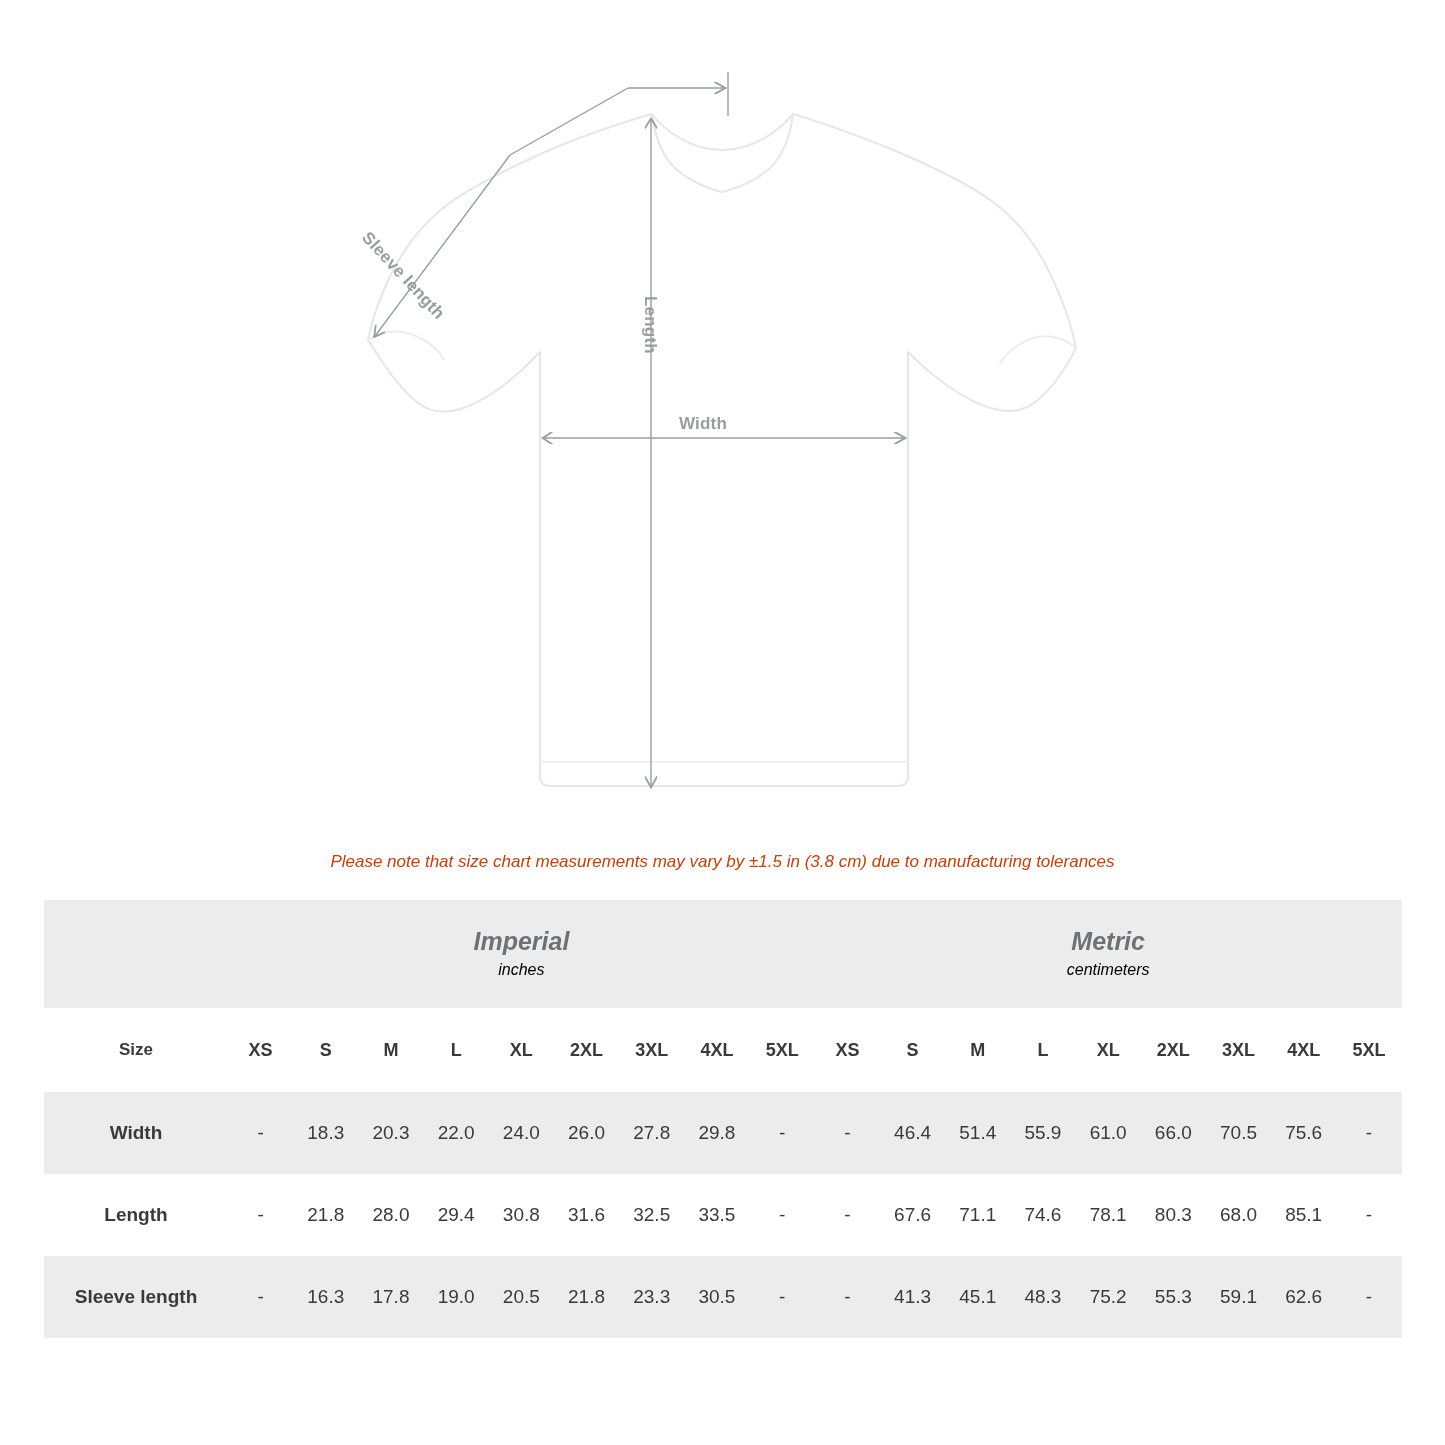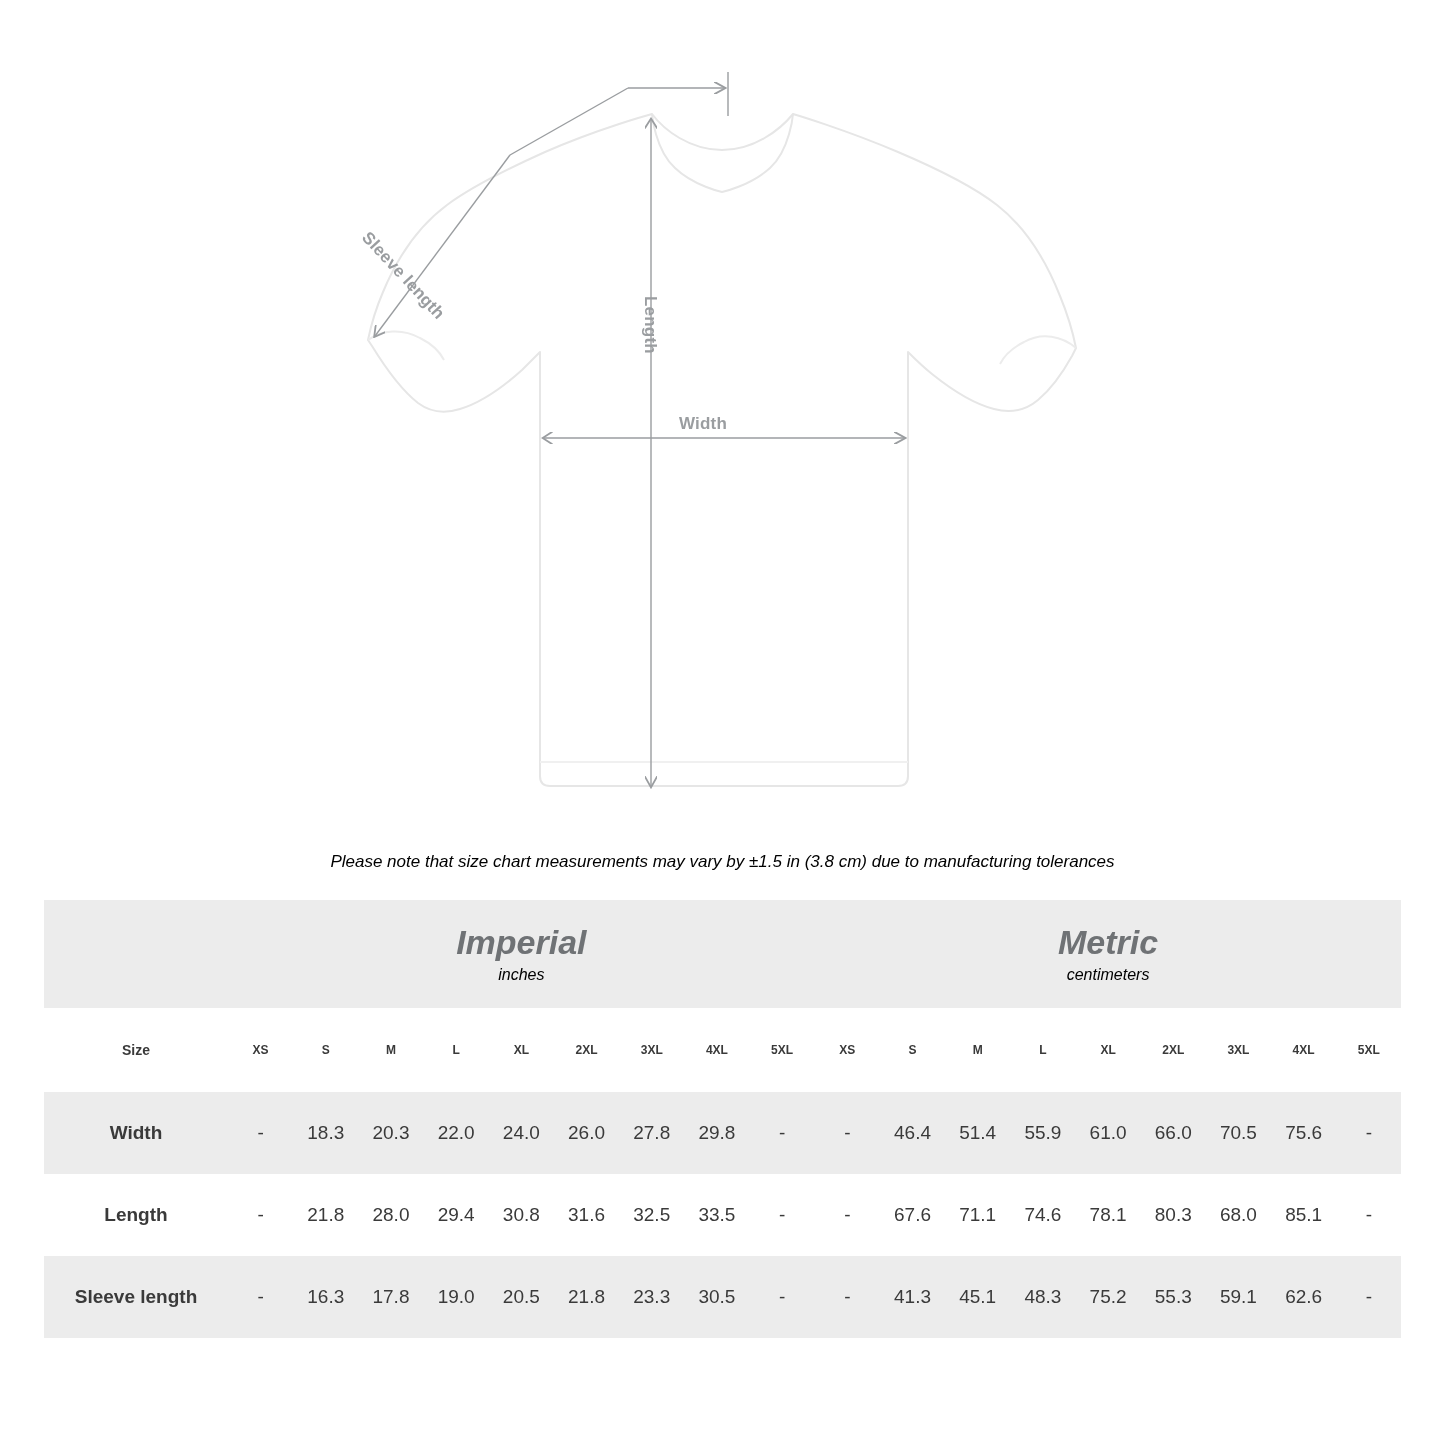--- a/index.html
+++ b/index.html
@@ -63,21 +63,21 @@
   }
   .chart-title {
     font-size: 31px;
     font-weight: bold;
     color: #2b2b2b;
     letter-spacing: .1px;
   }
   .chart-note {
     font-size: 17px;
     font-style: italic;
-    color: #000000;
+    color: #c2410c;
     margin-top: 18px;
   }
 
   
   .table-wrap {
     margin: 28px 44px 0 44px;
     width: 1357px;
   }
   table.size-table {
     border-collapse: collapse;
@@ -91,41 +91,41 @@
     font-size: 17px;
     color: #3a3a3a;
     font-weight: normal;
     padding: 0;
   }
   tr.unit-row td {
     background: #ececec;
     height: 108px;
   }
   .unit-name {
-    font-size: 34px;
+    font-size: 25px;
     font-style: italic;
     font-weight: bold;
     color: #6f7275;
     line-height: 1.25;
   }
   .unit-sub {
     font-size: 16px;
     font-style: italic;
     color: #000000;
     line-height: 1.5;
   }
   tr.head-row td {
     height: 84px;
     background: #ffffff;
     font-weight: bold;
-    font-size: 12px;
+    font-size: 18px;
     color: #3a3a3a;
   }
   tr.head-row td.rowhead {
-    font-size: 14px;
+    font-size: 17px;
   }
   tr.data-row td {
     height: 82px;
     font-size: 19px;
   }
   tr.data-row td.rowhead {
     font-weight: bold;
     font-size: 19px;
   }
   tr.shade td {

